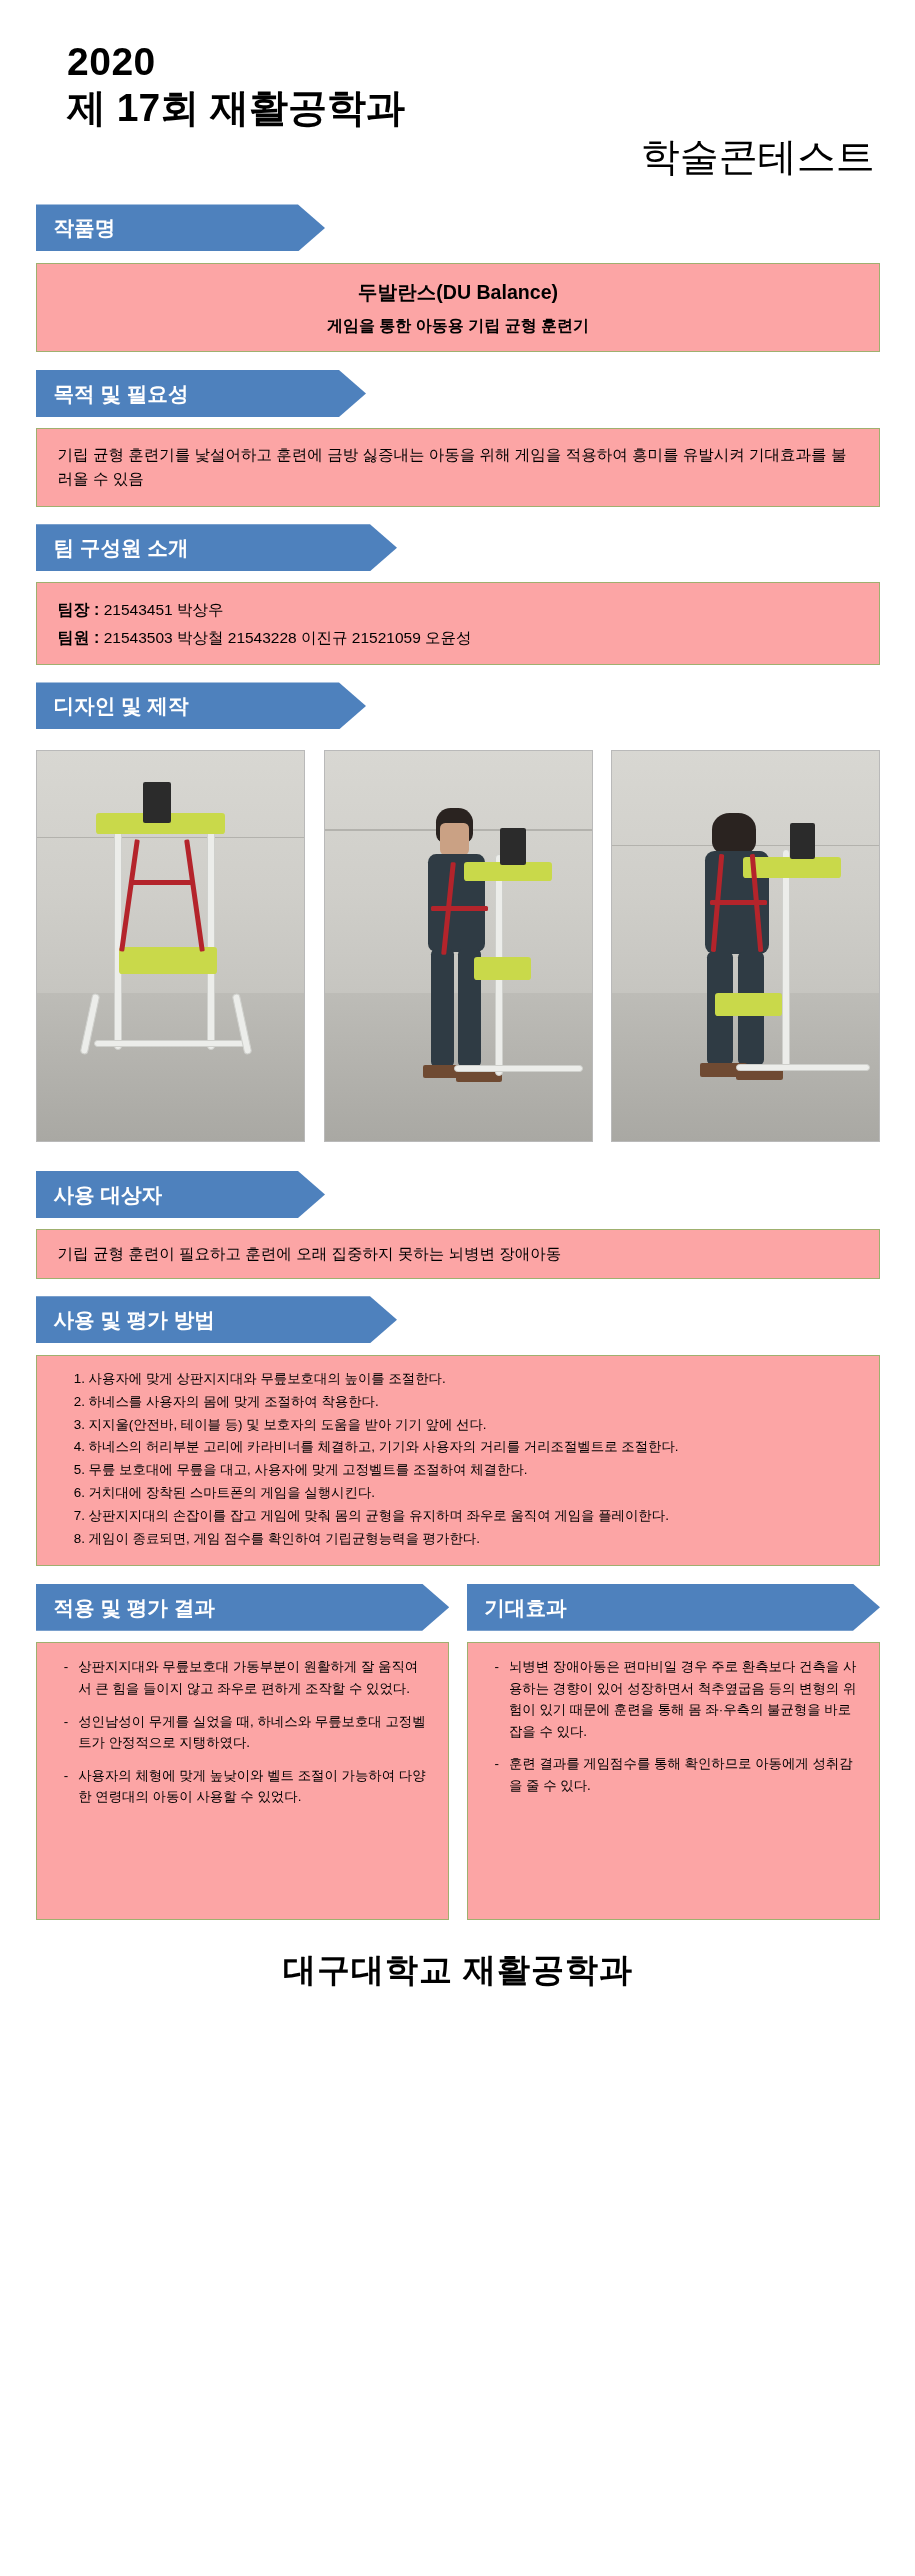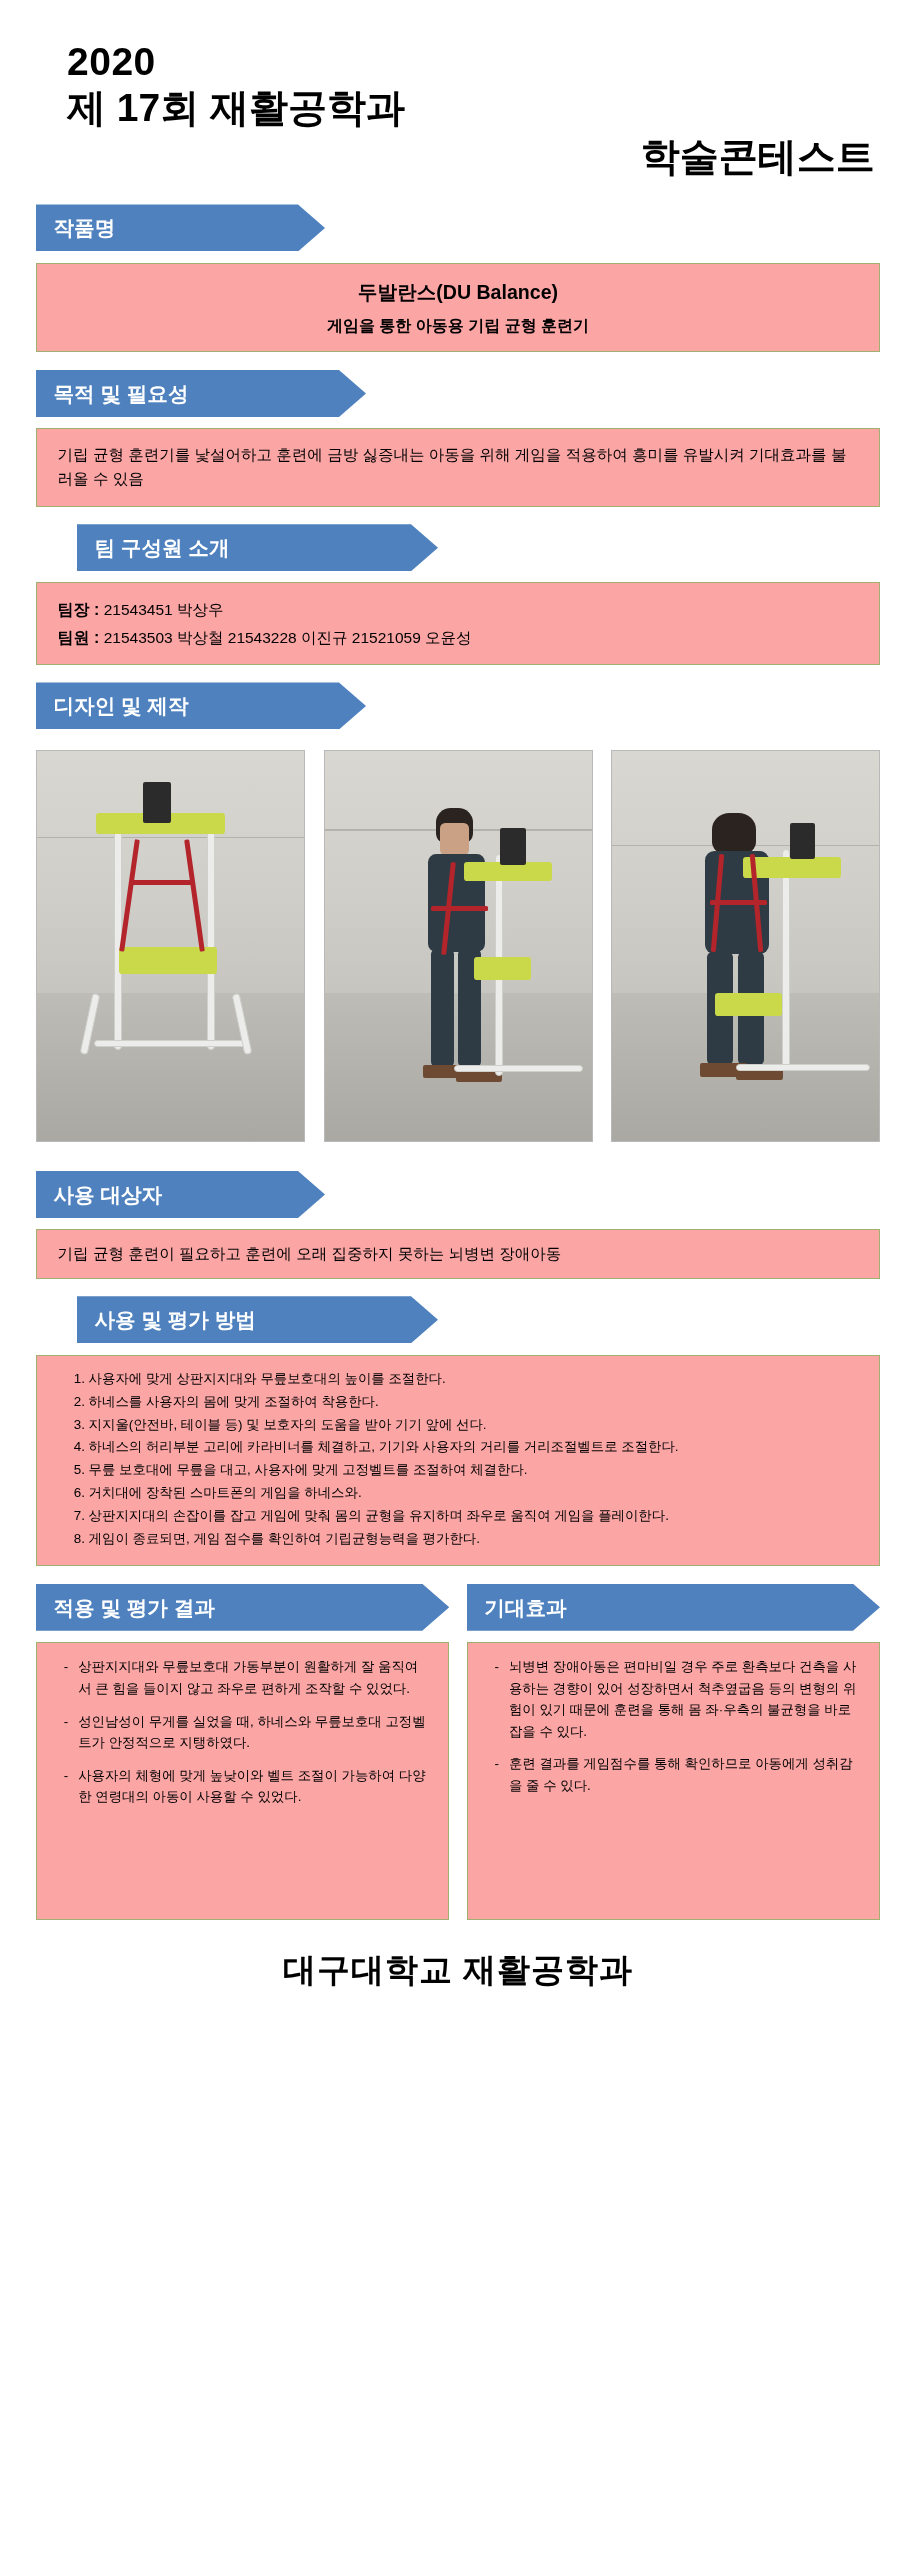--- a/index.html
+++ b/index.html
@@ -33,21 +33,21 @@
     letter-spacing: 0.5px;
     line-height: 1.1;
   }
   .header .line2 {
     font-size: 39px;
     font-weight: bold;
     line-height: 1.25;
   }
   .header .line3 {
     font-size: 39px;
-    font-weight: bold;
+    font-weight: normal;
     line-height: 1.25;
     text-align: right;
     padding-right: 5.2px;
   }
 
   
   .banner-row {
     margin-top: 17.5px;
   }
   .banner {
@@ -57,21 +57,21 @@
     background: #4e81bd;
     color: #ffffff;
     font-size: 20.6px;
     font-weight: bold;
     line-height: 47px;
     padding-left: 17.5px;
     width: 289px;
     clip-path: polygon(0 0, calc(100% - 27px) 0, 100% 50%, calc(100% - 27px) 100%, 0 100%);
   }
   .banner.wide { width: 330px; }
-  .banner.xwide { width: 361px; margin-left: 41px; }
+  .banner.xwide { width: 361px; }
 
   
   .box {
     background: #fca5a5;
     border: 0.5px solid #9fb06f;
     margin-top: 11.3px;
     padding: 13.4px 20.6px;
     font-size: 15.5px;
     line-height: 1.6;
   }
@@ -305,21 +305,21 @@
   <div class="banner-row">
     <div class="banner xwide">사용 및 평가 방법</div>
   </div>
   <div class="box">
     <ol>
       <li>사용자에 맞게 상판지지대와 무릎보호대의 높이를 조절한다.</li>
       <li>하네스를 사용자의 몸에 맞게 조절하여 착용한다.</li>
       <li>지지울(안전바, 테이블 등) 및 보호자의 도움을 받아 기기 앞에 선다.</li>
       <li>하네스의 허리부분 고리에 카라비너를 체결하고, 기기와 사용자의 거리를 거리조절벨트로 조절한다.</li>
       <li>무릎 보호대에 무릎을 대고, 사용자에 맞게 고정벨트를 조절하여 체결한다.</li>
-      <li>거치대에 장착된 스마트폰의 게임을 하네스와.</li>
+      <li>거치대에 장착된 스마트폰의 게임을 실행시킨다.</li>
       <li>상판지지대의 손잡이를 잡고 게임에 맞춰 몸의 균형을 유지하며 좌우로 움직여 게임을 플레이한다.</li>
       <li>게임이 종료되면, 게임 점수를 확인하여 기립균형능력을 평가한다.</li>
     </ol>
   </div>
 
   <div class="two-col">
 
     <div class="col">
       <div class="banner">적용 및 평가 결과</div>
       <div class="box">

